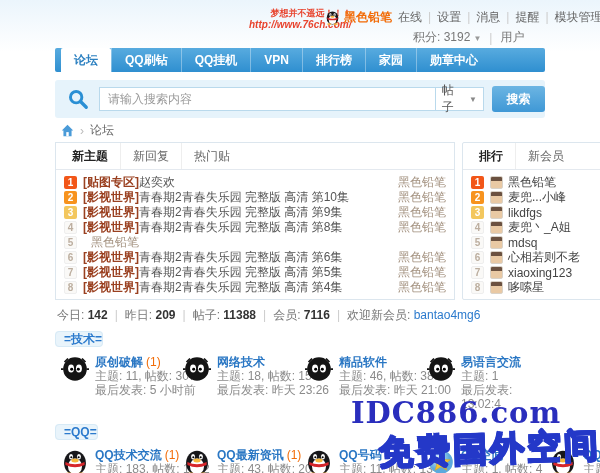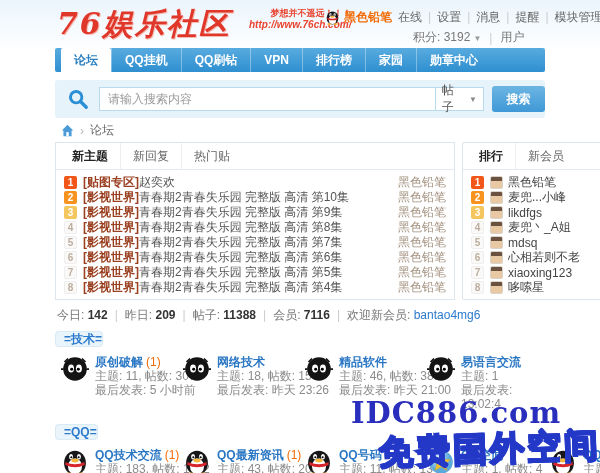--- a/index.html
+++ b/index.html
@@ -100,23 +100,20 @@
     text-shadow:-1px -1px 0 #2438c8,1px -1px 0 #2438c8,-1px 1px 0 #2438c8,1px 1px 0 #2438c8;}
 </style>
 </head>
 <body>
 
 <div class="bg-strip"></div>
 
 <div class="page">
 
   <div class="topbar">
-    <div class="logo">
-      <a class="logo-text">76娱乐社区</a>
-    </div>
     <div class="logo-sub">
       <div class="tag1">梦想并不遥远！！！</div>
       <div class="tag2">http://www.76ch.com/</div>
     </div>
     <div class="user-row1">
       <span class="ico" id="hdr-qq-icon">
           <span class="ico">
             <svg viewBox="0 0 32 32" width="15" height="15">
               <ellipse cx="16" cy="17" rx="12.5" ry="14" fill="#17171a"></ellipse>
               <ellipse cx="16" cy="21" rx="8" ry="9" fill="#fff"></ellipse>
@@ -136,22 +133,22 @@
     </div>
     <div class="user-row2">
       <a><span>积分: 3192</span><span class="caret">▼</span></a>
       <span class="pipe">|</span>
       <span>用户</span>
     </div>
   </div>
 
   <ul class="navbar" id="nav-list">
       <li class="nav-item active">论坛</li>
+      <li class="nav-item">QQ刷钻</li>
       <li class="nav-item">QQ挂机</li>
-      <li class="nav-item">QQ刷钻</li>
       <li class="nav-item">VPN</li>
       <li class="nav-item">排行榜</li>
       <li class="nav-item">家园</li>
       <li class="nav-item">勋章中心</li>
     </ul>
 
   <div class="searchbar">
     <span class="ico" id="search-magnifier">
         <span class="ico">
           <svg viewBox="0 0 24 24" width="22" height="22">
@@ -204,21 +201,20 @@
             <a class="tt"><span class="tcat">[影视世界]</span><span>青春期2青春失乐园 完整版 高清 第9集</span></a>
             <a class="tauthor">黑色铅笔</a>
           </li>
           <li class="trow">
             <span class="rb rx">4</span>
             <a class="tt"><span class="tcat">[影视世界]</span><span>青春期2青春失乐园 完整版 高清 第8集</span></a>
             <a class="tauthor">黑色铅笔</a>
           </li>
           <li class="trow">
             <span class="rb rx">5</span>
-            <a class="tt"><span class="tcat">[影视世界]</span><span>青春期2青春失乐园 完整版 高清 第7集</span></a>
             <a class="tauthor">黑色铅笔</a>
           </li>
           <li class="trow">
             <span class="rb rx">6</span>
             <a class="tt"><span class="tcat">[影视世界]</span><span>青春期2青春失乐园 完整版 高清 第6集</span></a>
             <a class="tauthor">黑色铅笔</a>
           </li>
           <li class="trow">
             <span class="rb rx">7</span>
             <a class="tt"><span class="tcat">[影视世界]</span><span>青春期2青春失乐园 完整版 高清 第5集</span></a>

